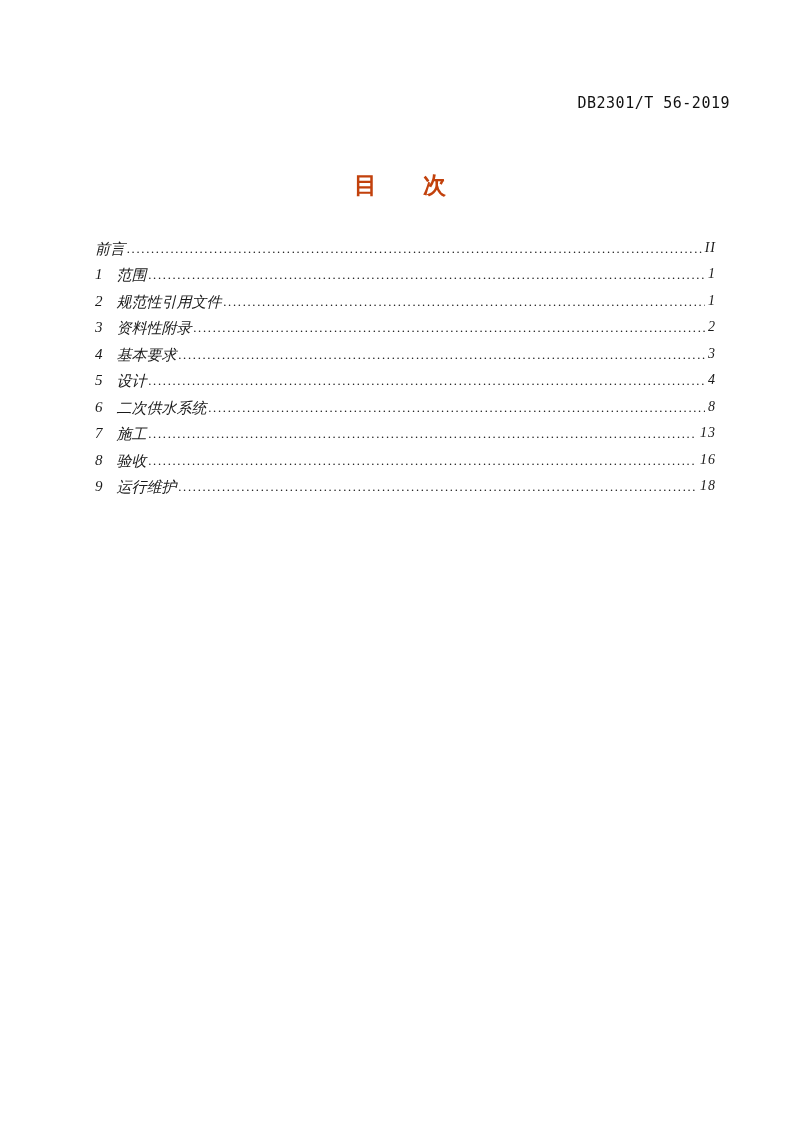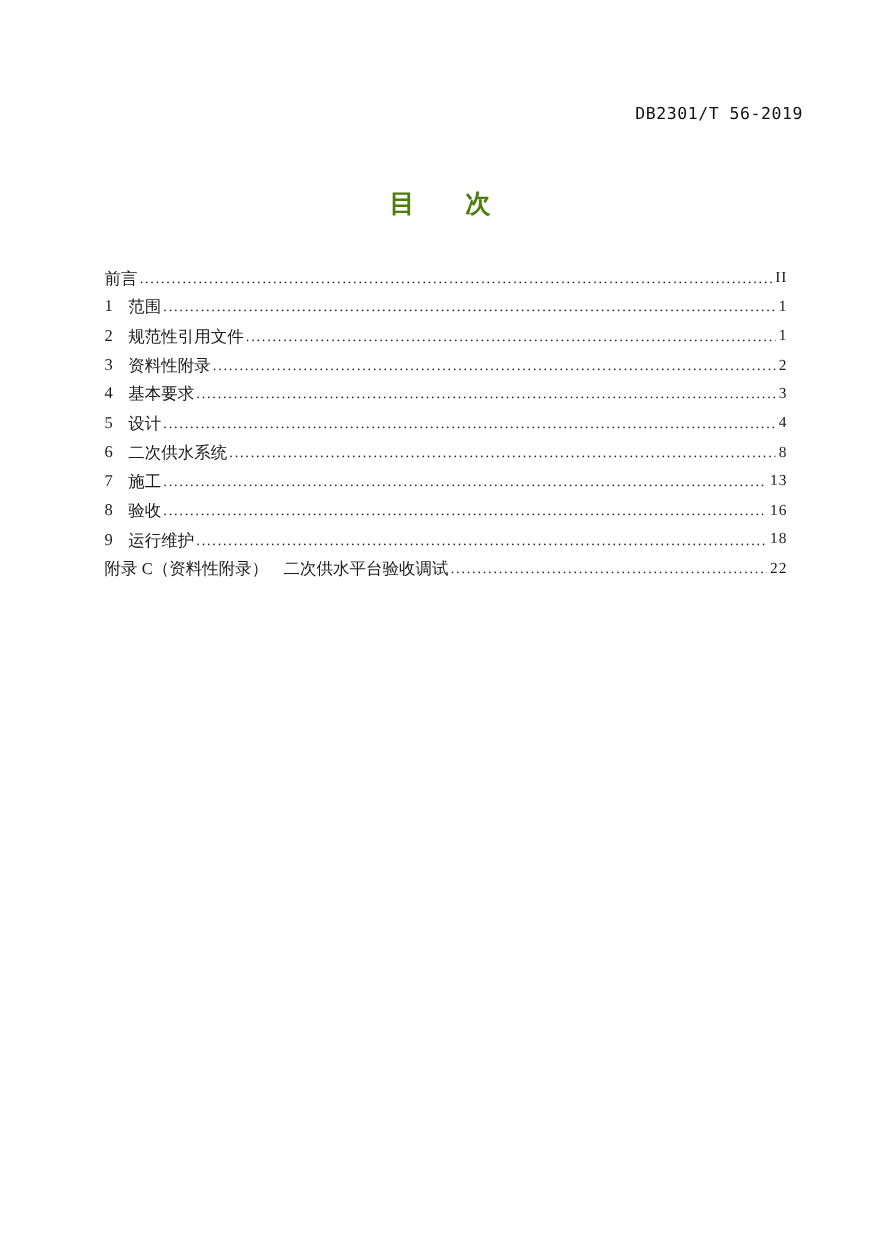--- a/index.html
+++ b/index.html
@@ -26,35 +26,36 @@
     color: #111111;
   }
   .page-title {
     position: absolute;
     top: 170px;
     left: 0;
     width: 100%;
     text-align: center;
     font-size: 23px;
     font-weight: bold;
-    color: #4d7c0f;
+    color: #c2410c;
     white-space: pre;
   }
   .toc {
     position: absolute;
     top: 240px;
     left: 95px;
     right: 84px;
   }
   .toc-row {
     display: flex;
-    align-items: center;
+    align-items: flex-start;
     height: 26.45px;
     font-size: 15px;
     color: #1a1a1a;
+    font-style: italic;
   }
   .toc-prefix {
     white-space: pre;
     flex: 0 0 auto;
     margin-right: 14px;
   }
   .toc-prefix:empty {
     display: none;
     margin-right: 0;
   }
@@ -149,23 +150,17 @@
         <span class="toc-label">验收</span>
         <span class="toc-dots"></span>
         <span class="toc-page">16</span>
     </div>
     <div class="toc-row">
       <span class="toc-prefix">9</span>
         <span class="toc-label">运行维护</span>
         <span class="toc-dots"></span>
         <span class="toc-page">18</span>
     </div>
-    <div class="toc-row">
-      <span class="toc-prefix">附录 C（资料性附录）</span>
-        <span class="toc-label">二次供水平台验收调试</span>
-        <span class="toc-dots"></span>
-        <span class="toc-page">22</span>
-    </div>
   </div>
 
   <div class="footer-page">I</div>
 
 </div>
 
 </body></html>

